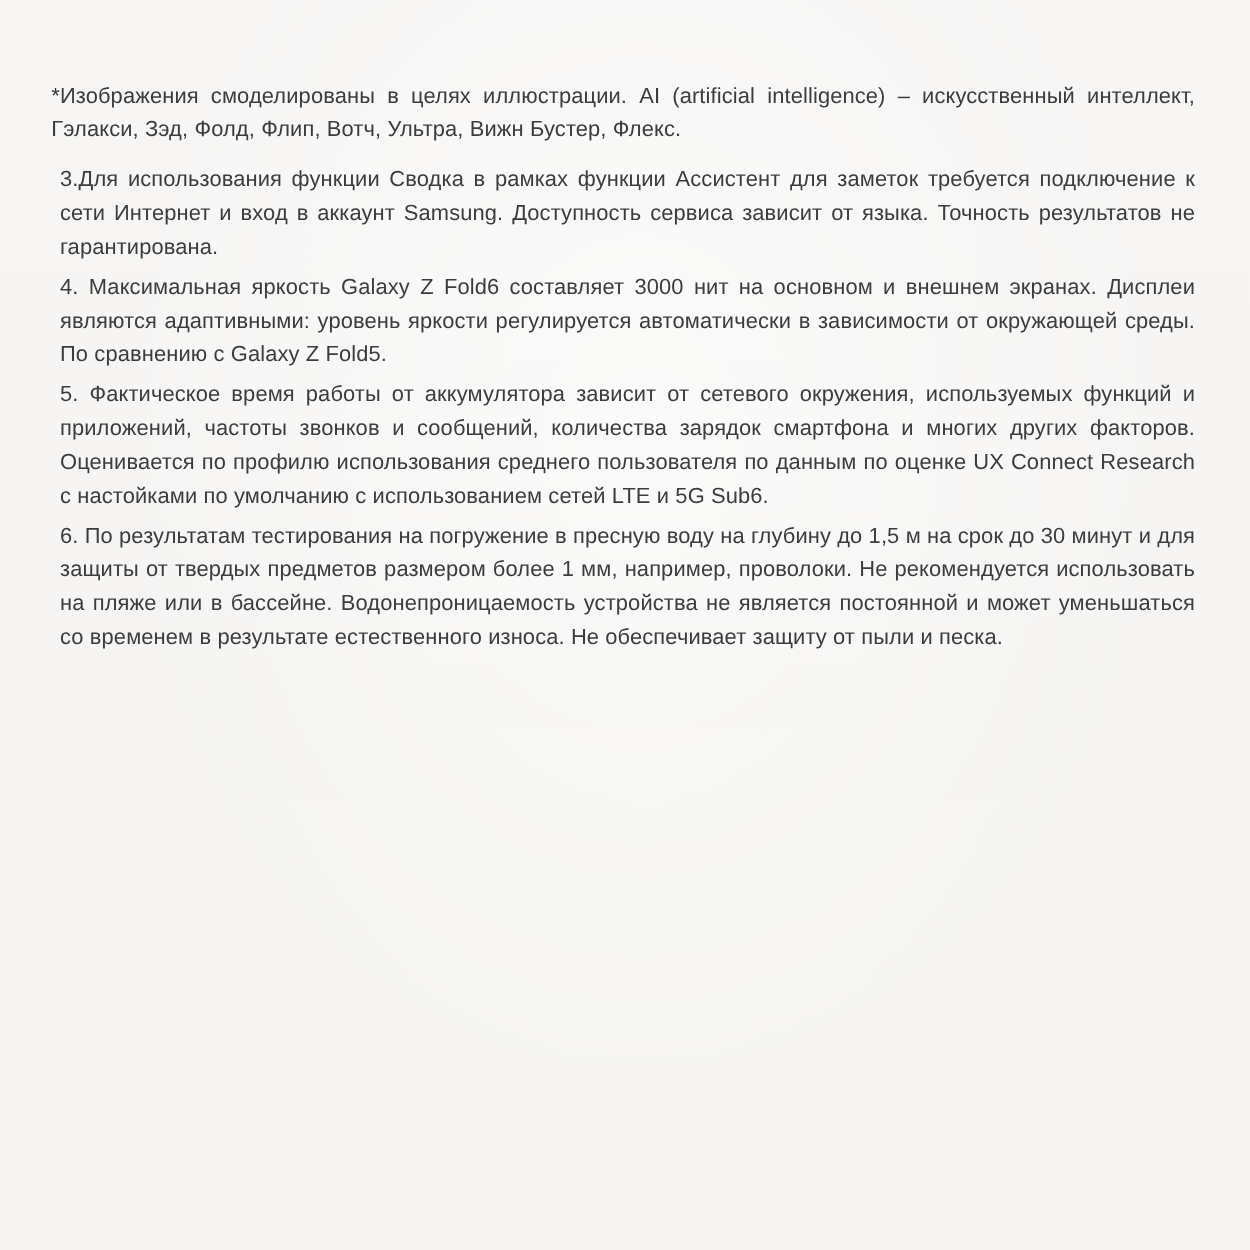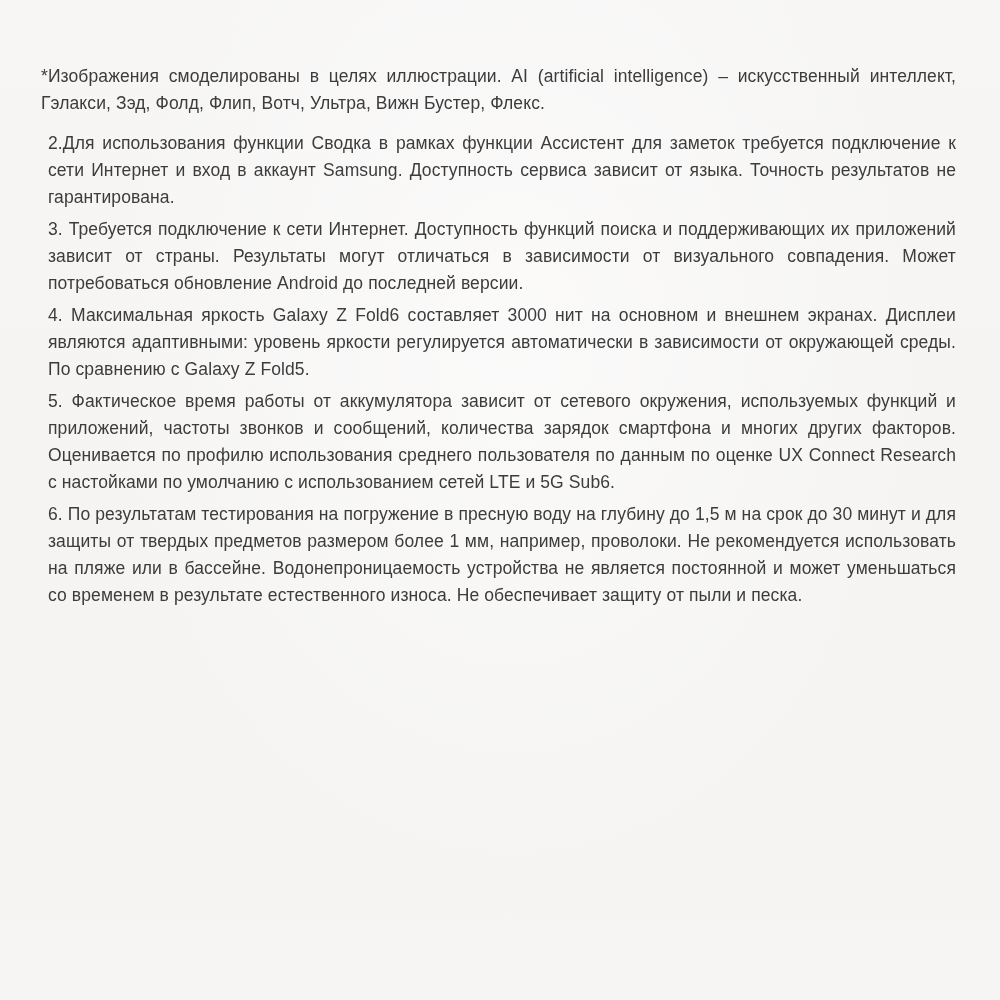--- a/index.html
+++ b/index.html
@@ -49,20 +49,19 @@
     margin: 0 0 5px 0;
   }
 </style>
 </head>
 <body>
 
 <div class="page">
   <div class="content">
     <p class="intro">*Изображения смоделированы в целях иллюстрации. AI (artificial intelligence) – искусственный интеллект, Гэлакси, Зэд, Фолд, Флип, Вотч, Ультра, Вижн Бустер, Флекс.</p>
     <div class="footnote-list">
-      <p class="footnote-item">2.Для использования функции Сводка в рамках функции Ассистент для заметок требуется подключение к сети Интернет и вход в аккаунт Samsung. Доступность сервиса зависит от языка. Точность результатов не гарантирована.</p>
-      <p class="footnote-item">3. Требуется подключение к сети Интернет. Доступность функций поиска и поддерживающих их приложений зависит от страны. Результаты могут отличаться в зависимости от визуального совпадения. Может потребоваться обновление Android до последней версии.</p>
+      <p class="footnote-item">3.Для использования функции Сводка в рамках функции Ассистент для заметок требуется подключение к сети Интернет и вход в аккаунт Samsung. Доступность сервиса зависит от языка. Точность результатов не гарантирована.</p>
       <p class="footnote-item">4. Максимальная яркость Galaxy Z Fold6 составляет 3000 нит на основном и внешнем экранах. Дисплеи являются адаптивными: уровень яркости регулируется автоматически в зависимости от окружающей среды. По сравнению с Galaxy Z Fold5.</p>
       <p class="footnote-item">5. Фактическое время работы от аккумулятора зависит от сетевого окружения, используемых функций и приложений, частоты звонков и сообщений, количества зарядок смартфона и многих других факторов. Оценивается по профилю использования среднего пользователя по данным по оценке UX Connect Research с настойками по умолчанию с использованием сетей LTE и 5G Sub6.</p>
       <p class="footnote-item">6. По результатам тестирования на погружение в пресную воду на глубину до 1,5 м на срок до 30 минут и для защиты от твердых предметов размером более 1 мм, например, проволоки. Не рекомендуется использовать на пляже или в бассейне. Водонепроницаемость устройства не является постоянной и может уменьшаться со временем в результате естественного износа. Не обеспечивает защиту от пыли и песка.</p>
     </div>
   </div>
 </div>
 
 </body></html>

